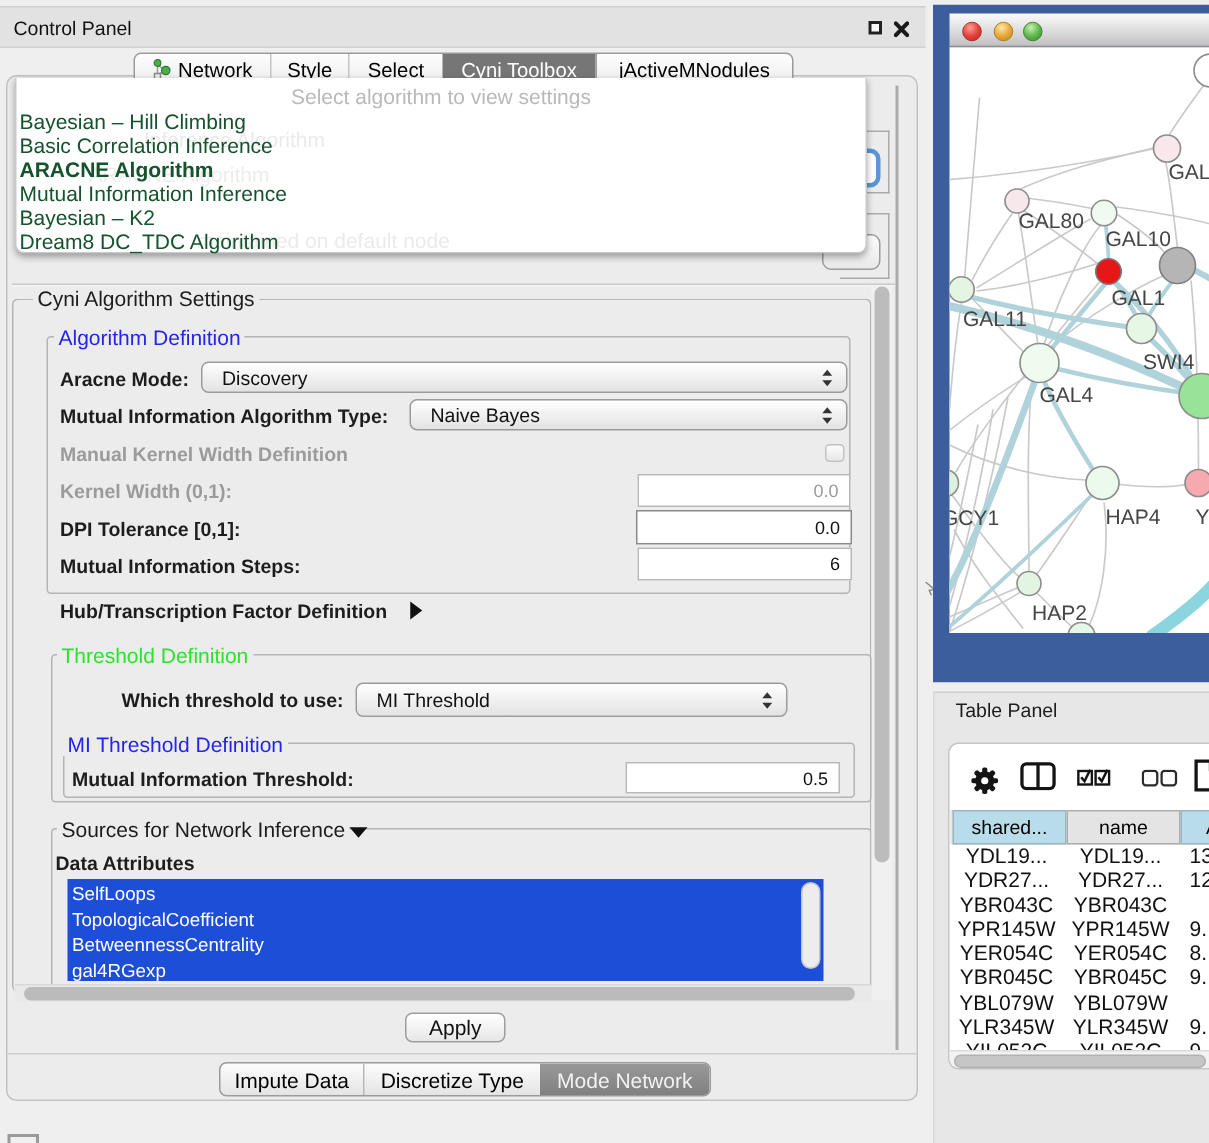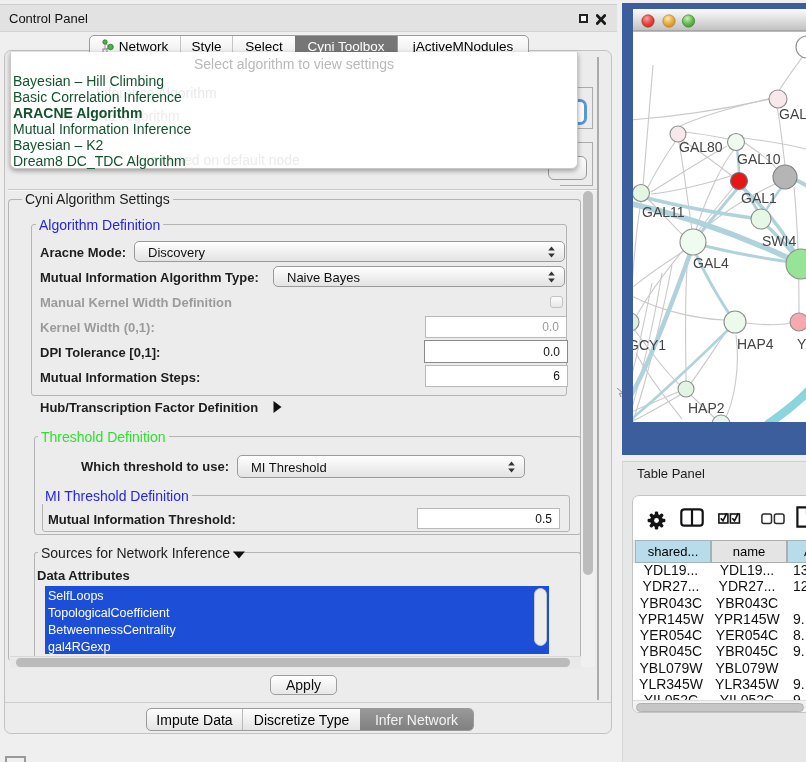--- a/index.html
+++ b/index.html
@@ -132,21 +132,21 @@
 <div class="abs" style="left:10px; top:656px; width:571px; height:12px; background:#e9e9e9; border-top:1px solid #d8d8d8;"></div>
 <div class="abs" style="left:16px; top:658px; width:554px; height:9px; background:#bbbbbb; border-radius:5px;"></div>
 
 <div class="abs" style="left:270px; top:675px; width:67px; height:20px; border:1px solid #9e9e9e; border-radius:5px; background:linear-gradient(#ffffff,#e7e7e7); font-size:14px; color:#111; display:flex; align-items:center; justify-content:center;">Apply</div>
 
 <div class="abs" style="left:5px; top:702px; width:606px; height:1px; background:#cdcdcd;"></div>
 
 <div class="abs" style="left:146px; top:708px; height:23px; display:flex; font-size:14px; border:1px solid #9b9b9b; border-radius:5px; overflow:hidden; background:linear-gradient(#fdfdfd,#e4e4e4);">
   <div style="width:96px; display:flex; align-items:center; justify-content:center; border-right:1px solid #b9b9b9;">Impute Data</div>
   <div style="width:117px; display:flex; align-items:center; justify-content:center;">Discretize Type</div>
-  <div style="width:113px; display:flex; align-items:center; justify-content:center; background:linear-gradient(#999999,#808080); color:#f2f2f2;">Infer Network</div>
+  <div style="width:113px; display:flex; align-items:center; justify-content:center; background:linear-gradient(#999999,#808080); color:#f2f2f2;">Mode Network</div>
 </div>
 
 <div class="abs" style="left:5px; top:756px; width:21px; height:10px; border:2px solid #9a9a9a; background:#f0f0f0;"></div>
 
 <svg class="abs" style="left:616px; top:388px;" width="8" height="9" viewBox="0 0 8 9">
     <path d="M1 0 L7 5 L3.5 5.5 L5 9" stroke="#8a8a8a" stroke-width="1" fill="none"></path>
   </svg>
 
 <div class="abs" style="left:10px; top:52px; width:568px; height:117px; background:#fff; border:1px solid #c9c9c9; border-top:none; border-radius:0 0 6px 6px; box-shadow:0 2px 5px rgba(0,0,0,0.35); z-index:30;">
   <div style="position:absolute; left:85px; top:33px; font-size:14px; color:#eaeaea; white-space:nowrap;">Inference Algorithm</div>

